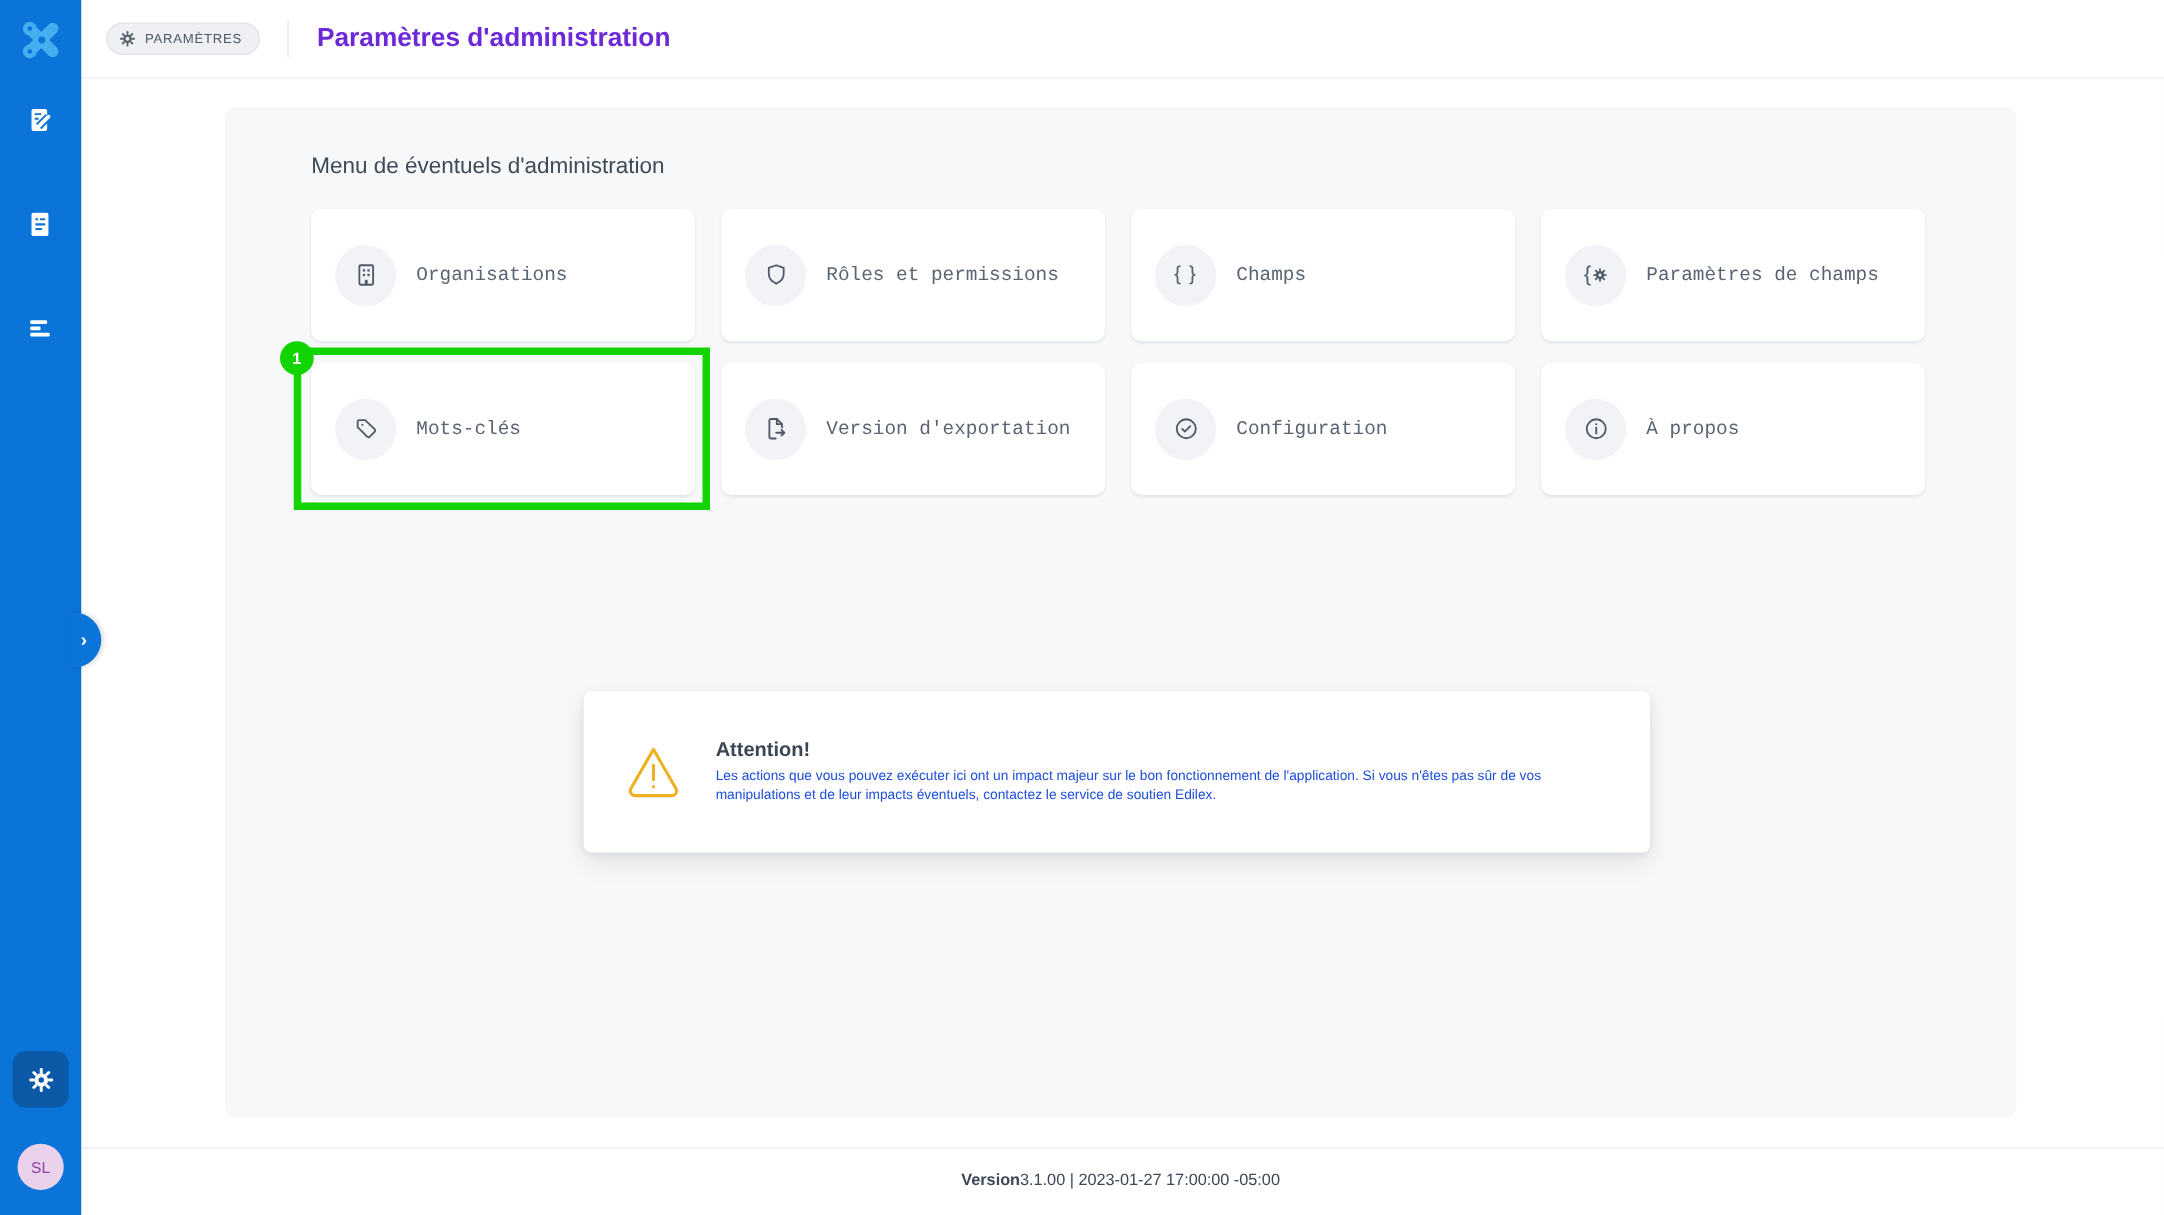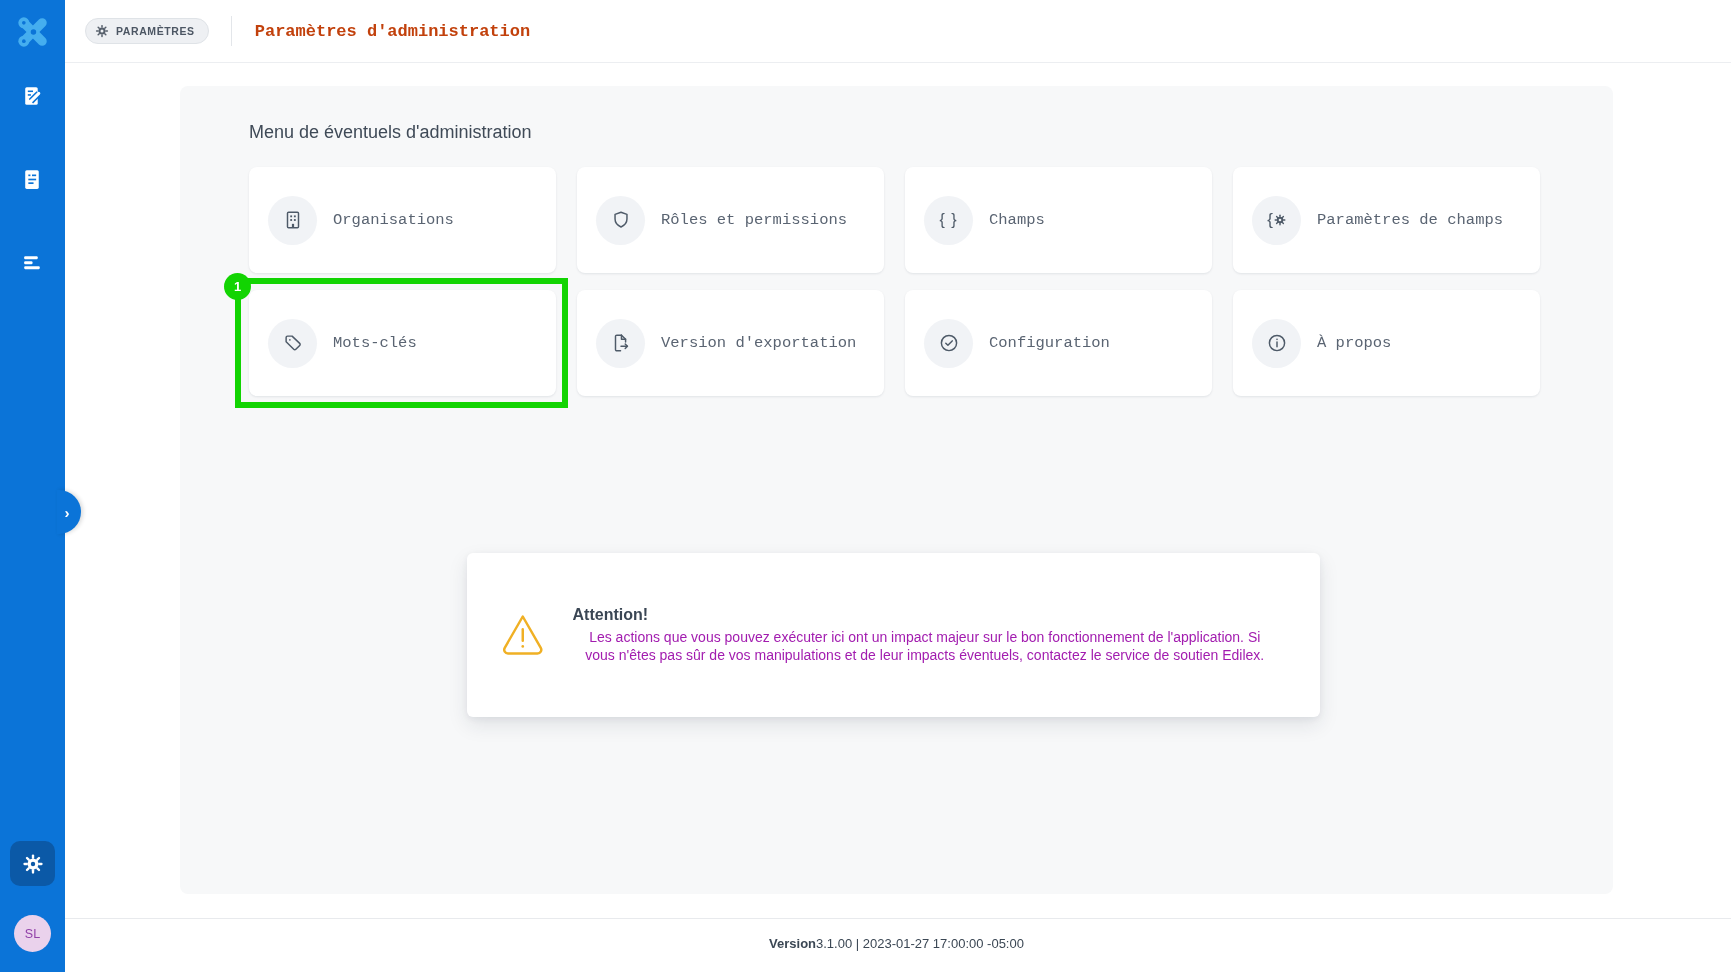--- a/index.html
+++ b/index.html
@@ -42,24 +42,24 @@
     position:absolute; left:65px; top:0; right:0; height:63px;
     background:#fff; border-bottom:1px solid #eceef1;
     display:flex; align-items:center; z-index:20;
   }
   .crumb-pill {
     margin-left:20px; height:26px; padding:0 13px 0 9px;
     background:#eef0f3; border:1px solid #dfe3e7; border-radius:14px;
     display:flex; align-items:center; gap:7px; cursor:pointer;
   }
   .crumb-pill .crumb-label {
-    font-size:10.5px; font-weight:700; letter-spacing:.6px; color:#4c5663;
+    font-size:10.5px; font-weight:400; letter-spacing:.6px; color:#4c5663;
   }
   .head-divider { width:1px; height:30px; background:#e3e6ea; margin-left:22px; }
-  .page-title { margin-left:23px; font-size:17px; color:#c2410c;font-family:Liberation Mono, monospace; }
+  .page-title { margin-left:23px; font-size:21px; color:#6d28d9; }
 
   
   .panel {
     position:absolute; left:180px; top:86px; width:1433px; height:808px;
     background:#f7f8f9; border-radius:8px; z-index:1;
   }
   .panel-heading { position:absolute; left:69px; top:36px; font-size:18px; font-weight:400; color:#3f4a57; }
 
   .cards-grid {
     position:absolute; left:69px; top:81px;
@@ -87,28 +87,28 @@
   }
   .highlight-badge {
     position:absolute; left:-17px; top:-11px; width:27px; height:27px;
     border-radius:50%; background:#12d402; color:#fff;
     display:flex; align-items:center; justify-content:center;
     font-size:13px; font-weight:700;
   }
 
   
   .warning-card {
-    position:absolute; left:287px; top:467px; width:853px; height:164px;
+    position:absolute; left:287px; top:467px; width:853px; height:129px;
     background:#fff; border-radius:6px;
     box-shadow:0 8px 20px rgba(25,39,60,.10), 0 2px 6px rgba(25,39,60,.06);
     display:flex; align-items:center; padding:0 43px 0 33px;
   }
   .warning-text { margin-left:27px; width:712px; }
   .warning-title { font-size:16px; font-weight:700; color:#3a4654; margin-bottom:4px; }
-  .warning-body { font-size:14px; line-height:1.32; color:#a21caf;text-align:center; }
+  .warning-body { font-size:11px; line-height:1.32; color:#1d4ed8; }
 
   
   .footer-line { position:absolute; left:65px; right:0; top:918px; border-top:1px solid #e8eaed; }
   .footer {
     position:absolute; left:180px; top:936px; width:1433px;
     display:flex; justify-content:center; align-items:baseline; gap:0;
     font-size:13px; color:#3b4754;
   }
   .footer .v-label { font-weight:700; }
 </style>

